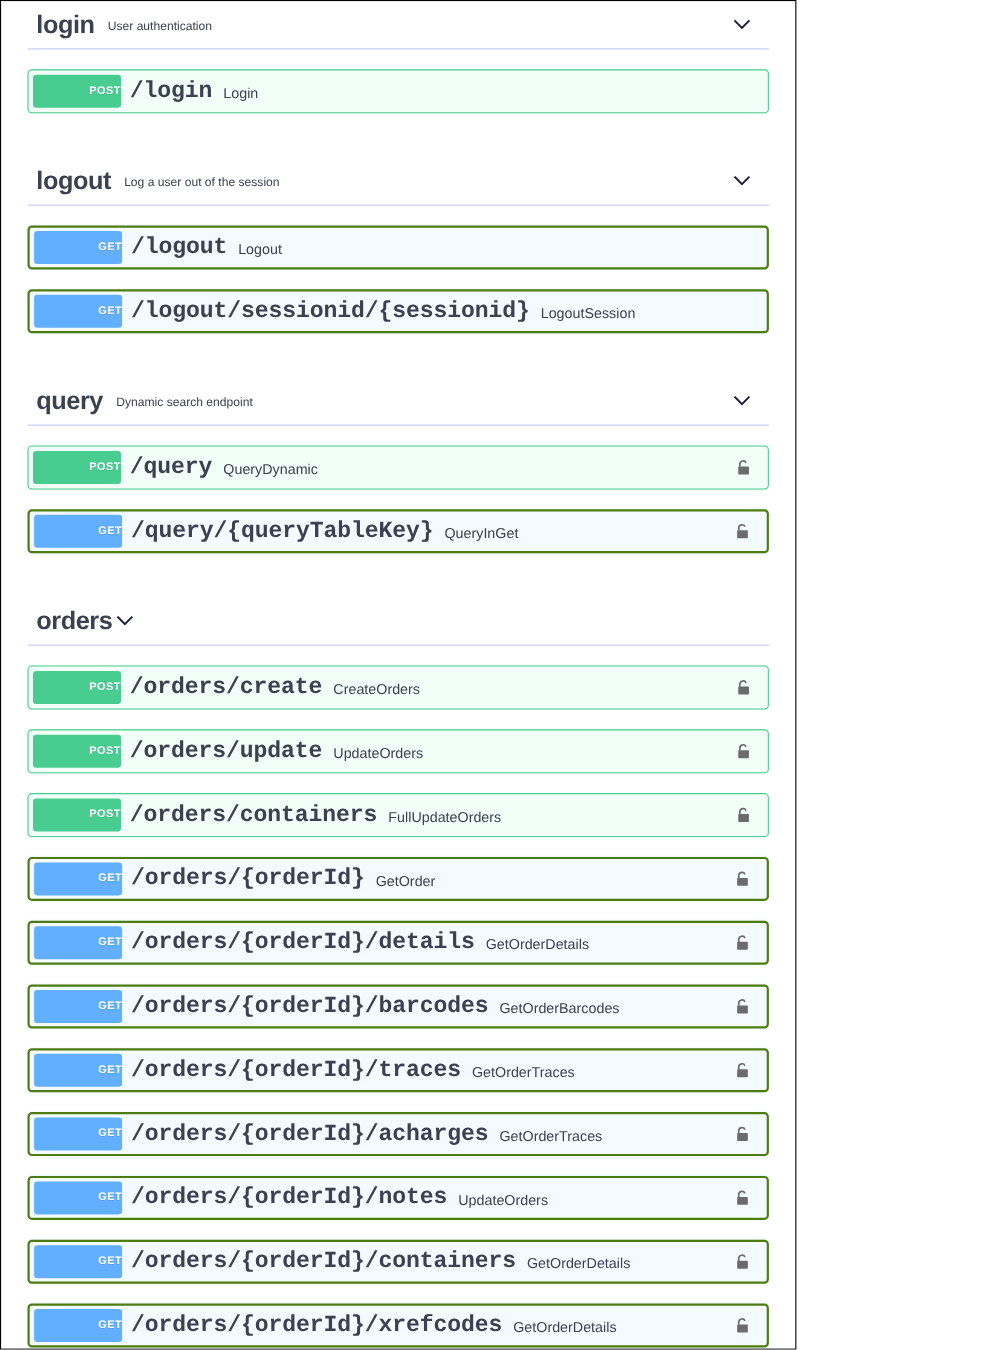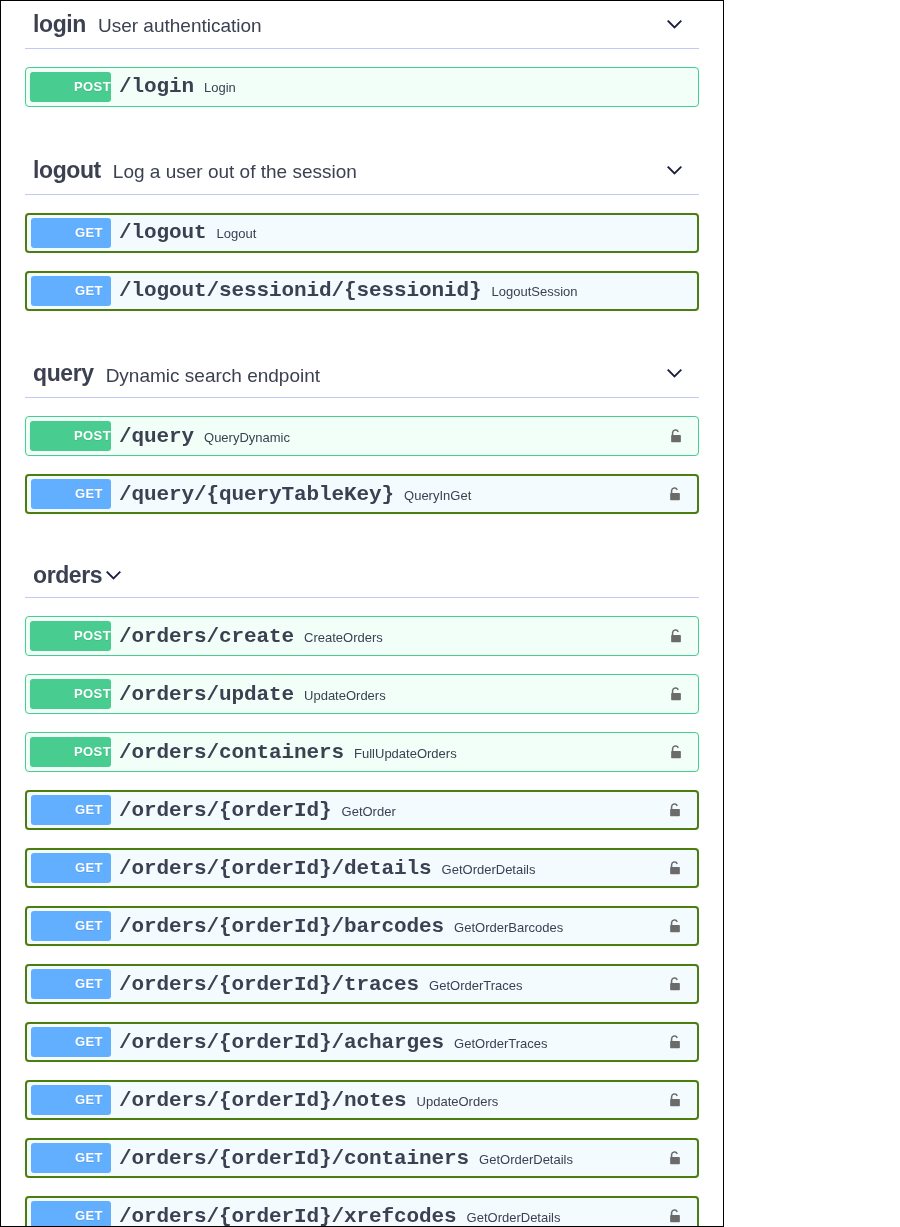--- a/index.html
+++ b/index.html
@@ -45,21 +45,21 @@
     font-family: "Liberation Sans", sans-serif;
     font-size: 23px;
     font-weight: bold;
     color: #3b4151;
     letter-spacing: -0.4px;
     line-height: 1;
     flex: 0 0 auto;
   }
   .opblock-tag .tag-desc {
     font-family: "Liberation Sans", sans-serif;
-    font-size: 19px;
+    font-size: 11px;
     color: #3b4151;
     margin-left: 12px;
     flex: 1 1 auto;
     line-height: 1.2;
     padding-top: 4px;
   }
   .opblock-tag .chevron {
     flex: 0 0 auto;
     width: 22px;
     height: 22px;
@@ -99,24 +99,24 @@
     background: #f2fff9;
     box-shadow: 0 0 2px rgba(73, 204, 144, 0.12);
   }
   .opblock.get {
     border: 2px solid #4d7c0f;
     background: #f4fbff;
     box-shadow: 0 0 2px rgba(97, 175, 254, 0.12);
   }
   .opblock-summary-method {
     font-family: "Liberation Sans", sans-serif;
-    font-size: 13px;
+    font-size: 10px;
     font-weight: bold;
     color: #ffffff;
-    text-align: left;
+    text-align: right;
     border-radius: 3px;
     min-width: 80px;
     height: 30px;
     line-height: 30px;
     margin-left: 4px;
     letter-spacing: 0.4px;
     text-shadow: 0 1px 0 rgba(0,0,0,0.08);
     flex: 0 0 auto;
     box-sizing: border-box;
     padding-left: 44px;

